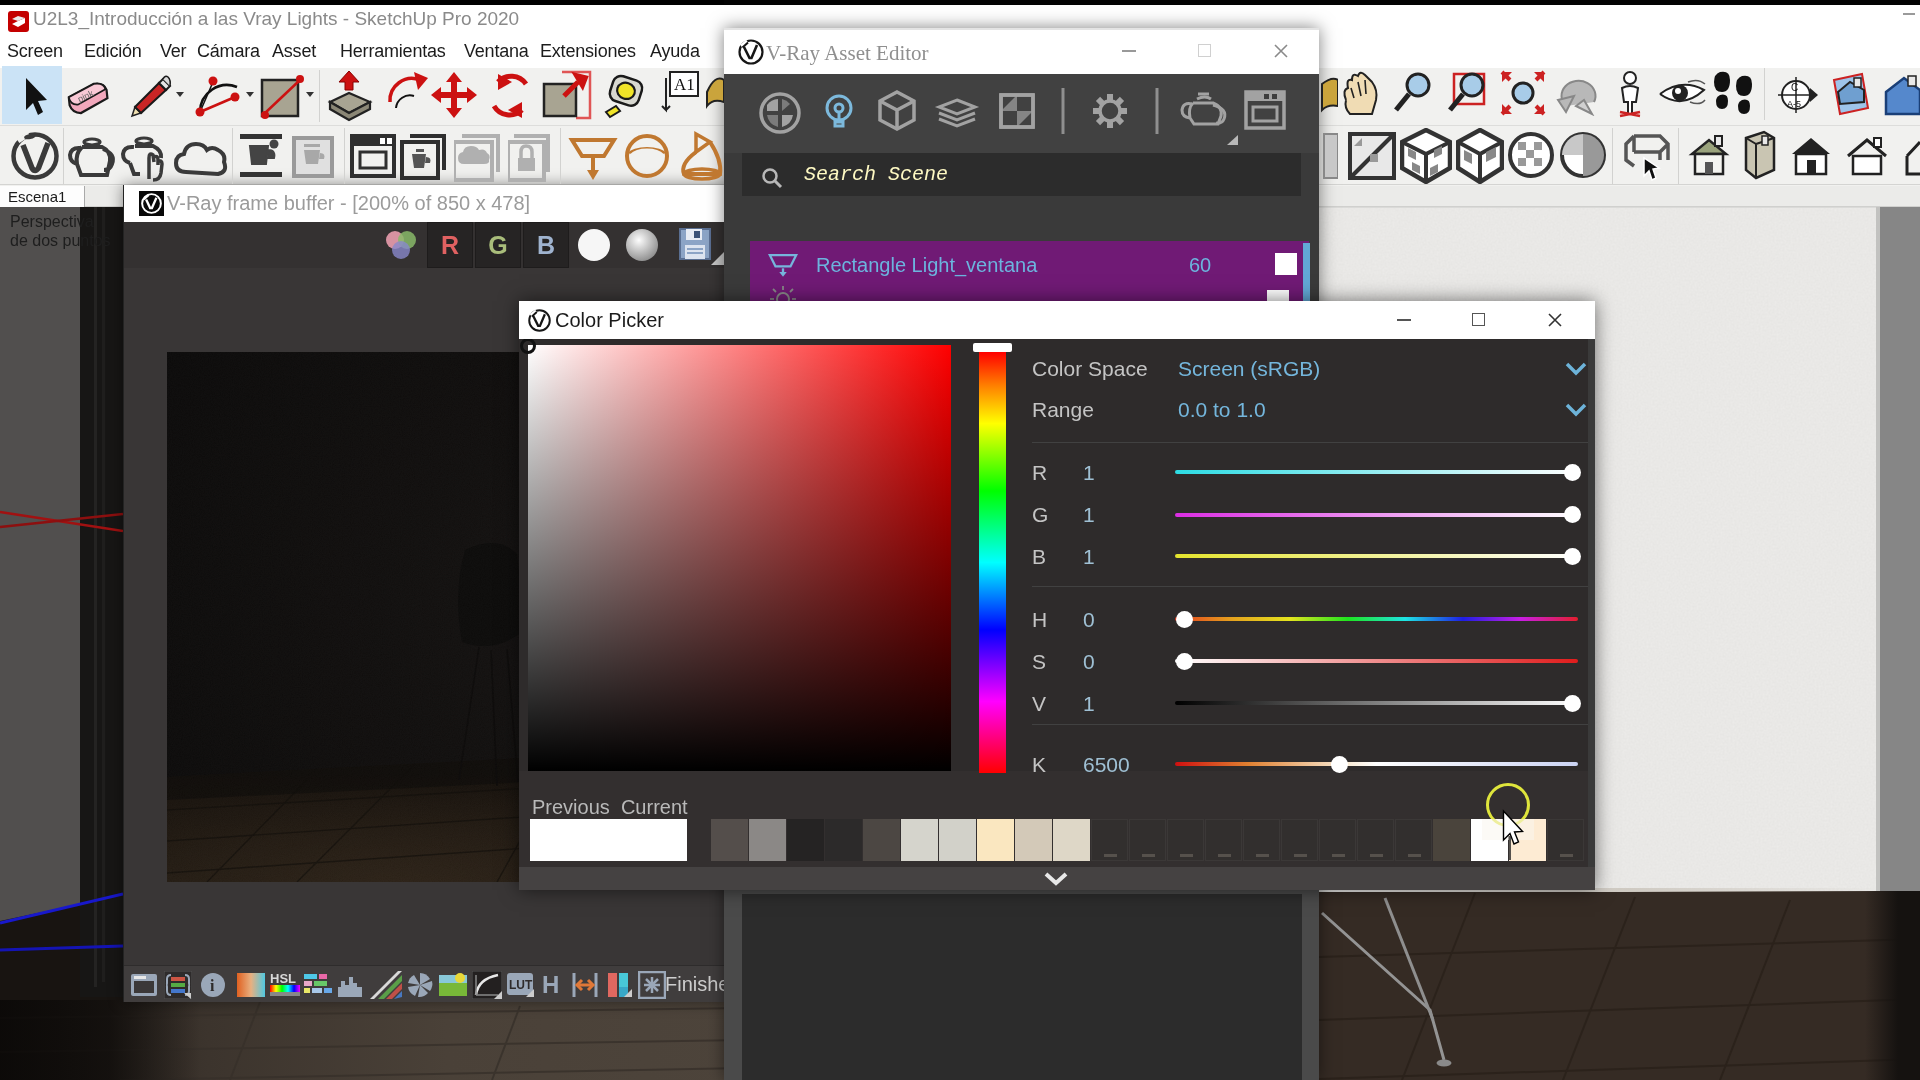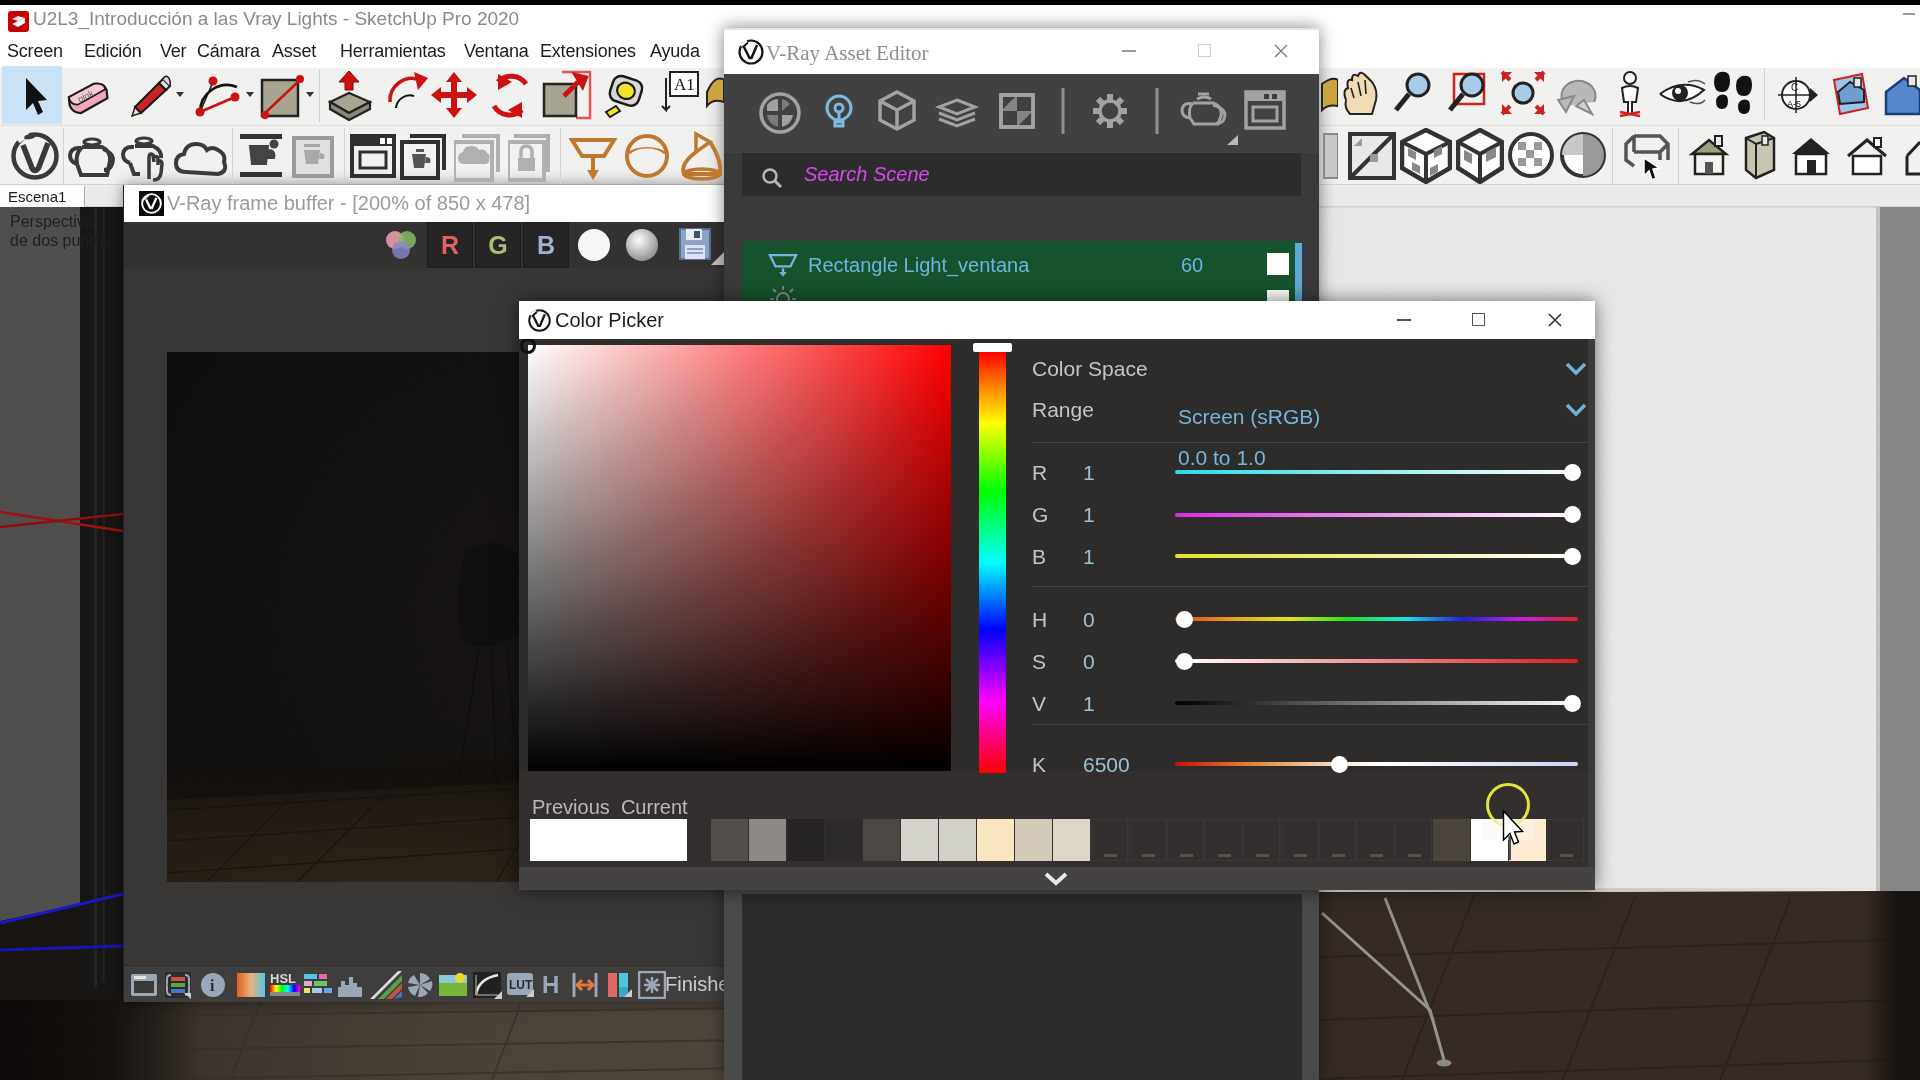--- a/index.html
+++ b/index.html
@@ -47,44 +47,44 @@
 #fb-img { position:absolute; left:43px; top:84px; width:562px; height:530px; background:#0e0c0b; overflow:hidden; }
 #fb-bottombar { position:absolute; left:0; top:697px; width:100%; height:37px; background:#403d3d; border-top:1px solid #2e2c2c; }
 #fb-bottombar .fin { position:absolute; left:541px; top:7px; font-size:20px; color:#cecece; }
 
 
 #ae { left:724px; top:28px; width:595px; height:1052px; background:#3a3a3a; box-shadow:0 0 16px rgba(0,0,0,.5); border-top:2px solid #e4e4e4; }
 #ae-title { position:absolute; left:0; top:0; width:100%; height:44px; background:#fff; }
 #ae-title .txt { position:absolute; left:42px; top:11px; font-size:21px; color:#8f8f8f;font-family:Liberation Serif, serif; }
 #ae-toolbar { position:absolute; left:0; top:44px; width:100%; height:79px; background:#414141; }
 #ae-search { position:absolute; left:18px; top:123px; width:559px; height:43px; background:#2c2c2c; }
-#ae-search .txt { position:absolute; left:62px; top:10px; font-size:20px; font-style:italic; color:#d946ef; }
+#ae-search .txt { position:absolute; left:62px; top:10px; font-size:20px; font-style:italic; color:#fef9c3;font-family:Liberation Mono, monospace; }
 #ae-lights { position:absolute; left:18px; top:166px; width:559px; height:45px; background:#3a3a3a; }
 #ae-lights .txt { position:absolute; left:24px; top:10px; font-size:21px; color:#f2f2f2; }
-#ae-rows { position:absolute; left:18px; top:211px; width:559px; height:60px; background:#14532d; }
+#ae-rows { position:absolute; left:26px; top:211px; width:559px; height:60px; background:#701a75; }
 #ae-row1-txt { position:absolute; left:66px; top:13px; font-size:20px; color:#6cb4de; }
 #ae-row1-val { position:absolute; left:439px; top:13px; font-size:20px; color:#6cb4de; }
 #ae-check { position:absolute; left:525px; top:12px; width:22px; height:22px; background:#fff; }
 #ae-scroll { position:absolute; left:553px; top:2px; width:7px; height:58px; background:#62a8d6; }
 #ae-bottom { position:absolute; left:0; top:860px; width:100%; height:190px; background:#4a4a4a; }
 #ae-bottom .inner { position:absolute; left:18px; top:4px; width:560px; height:186px; background:#2c2c2c; }
 
 
 #cp { left:519px; top:301px; width:1076px; height:589px; background:#2e2b2b; box-shadow:0 0 18px rgba(0,0,0,.55); }
 #cp-title { position:absolute; left:0; top:0; width:100%; height:38px; background:#fff; }
 #cp-title .txt { position:absolute; left:36px; top:8px; font-size:20px; color:#1b1b1b; }
 #cp-grad { position:absolute; left:9px; top:44px; width:423px; height:426px;
   background:linear-gradient(to bottom, rgba(0,0,0,0), #000), linear-gradient(to right, #fff, #f00); }
 #cp-hue { position:absolute; left:460px; top:51px; width:27px; height:421px;
   background:linear-gradient(to bottom, #f00 0%, #ff8000 8%, #ff0 17%, #0f0 33%, #0ff 50%, #00f 66%, #f0f 83%, #f00 100%); }
 #cp-hue-handle { position:absolute; left:454px; top:42px; width:39px; height:9px; background:#fff; border-radius:2px; }
 #cp-ring { position:absolute; left:1px; top:37px; width:16px; height:16px; border:3px solid #111; border-radius:50%; }
 .cp-label { position:absolute; font-size:21px; color:#c4c4c4; }
 .cp-val { position:absolute; font-size:21px; color:#9fc0d4; }
-.cp-blue { position:absolute; font-size:21px; color:#74b6dc;margin-top:48px; }
+.cp-blue { position:absolute; font-size:21px; color:#74b6dc; }
 .cp-div { position:absolute; left:513px; width:560px; height:1px; background:#414141; }
 .track { position:absolute; left:656px; width:403px; height:4px; border-radius:2px; }
 .knob { position:absolute; width:17px; height:17px; border-radius:50%; background:#fff; }
 #cp-prev-label { position:absolute; left:13px; top:495px; font-size:20px; color:#b9b9b9; }
 #cp-white { position:absolute; left:11px; top:518px; width:157px; height:42px; background:#fff; }
 #cp-swatches { position:absolute; left:192px; top:518px; width:875px; height:42px; }
 .sw { position:absolute; top:0; width:37px; height:42px; }
 .sw .dash { position:absolute; left:12px; bottom:3px; width:13px; height:3px; background:#56514c; }
 #cp-footer { position:absolute; left:0; top:566px; width:100%; height:23px; background:#454242; }
 #cp-rightstrip { position:absolute; right:0px; top:38px; width:7px; height:528px; background:#3a3a3a; }

